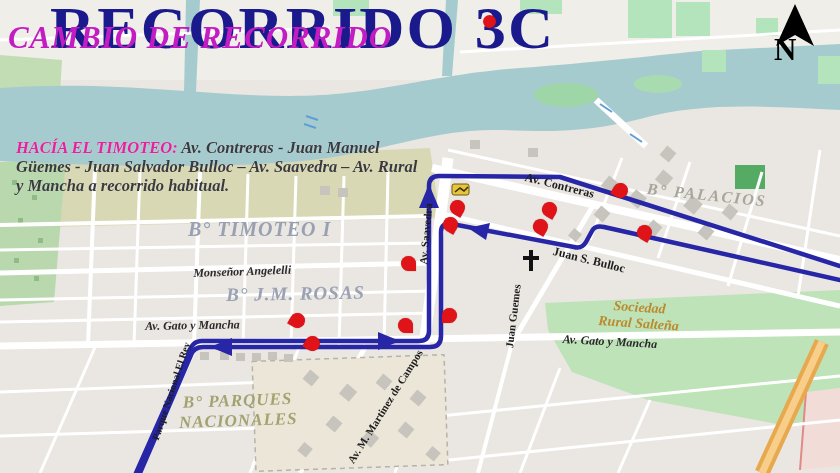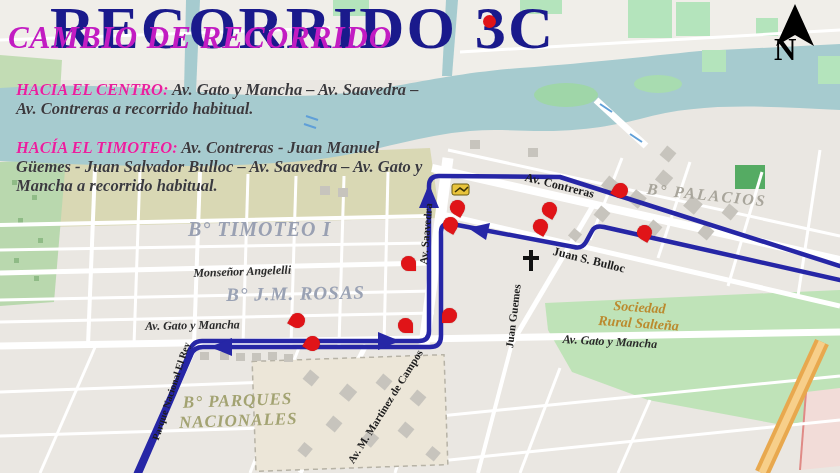--- a/index.html
+++ b/index.html
@@ -219,27 +219,23 @@
       <polygon points="400,341 378,332 378,350"></polygon>
       <polygon points="210,347 232,338 232,356"></polygon>
       <polygon points="468,228 490,223 486,240"></polygon>
     </g>
   </svg>
 
   <div class="title">RECORRIDO 3C</div>
   <div class="title-dot"></div>
   <div class="subtitle">CAMBIO DE RECORRIDO</div>
 
-  <div class="route-para para-centro">
-    <span class="hl">HACIA EL CENTRO:</span>
-    <span>Av. Gato y Mancha – Av. Saavedra – Av. Contreras a recorrido habitual.</span>
-  </div>
   <div class="route-para para-barrio">
     <span class="hl">HACÍA EL TIMOTEO:</span>
-    <span>Av. Contreras  - Juan Manuel Güemes  - Juan Salvador Bulloc – Av. Saavedra – Av. Gato y Mancha a recorrido habitual.</span>
+    <span>Av. Contreras  - Juan Manuel Güemes  - Juan Salvador Bulloc – Av. Saavedra – Av. Rural y Mancha a recorrido habitual.</span>
   </div>
 
   <div class="compass">
     <svg width="66" height="66">
       <polygon points="33,2 52,44 33,33 14,44" fill="#000"></polygon>
     </svg>
     <span class="n">N</span>
   </div>
 
 

